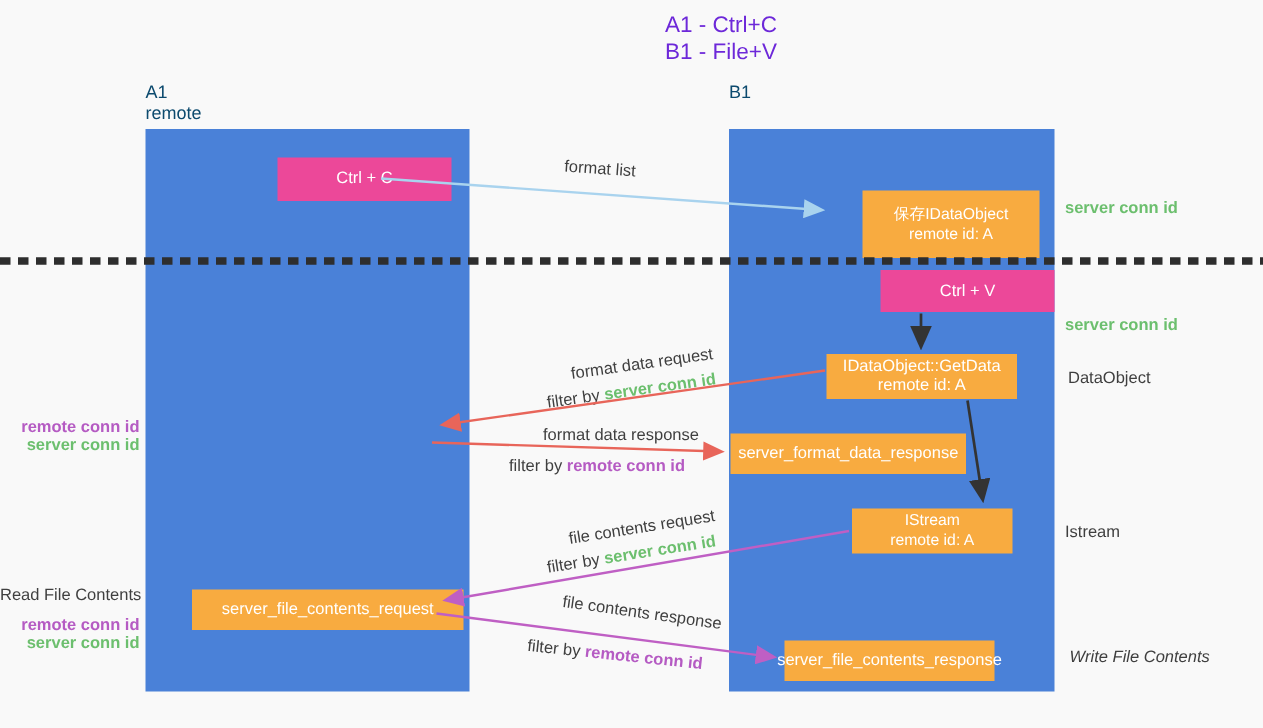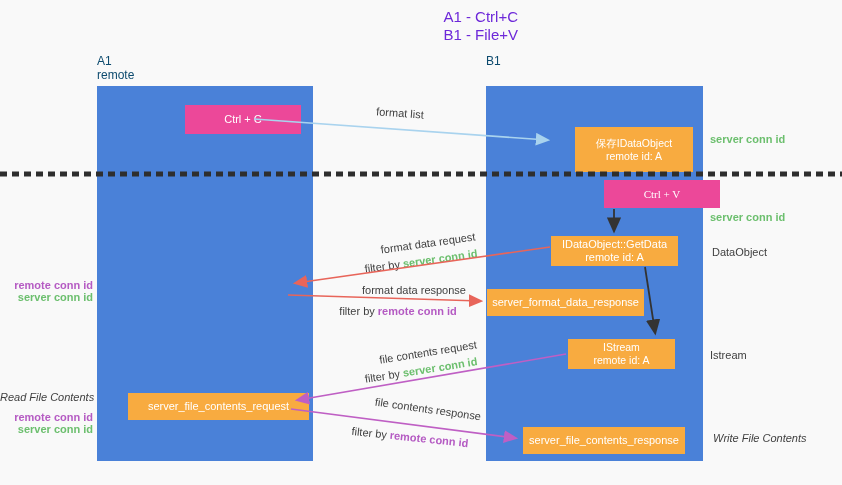--- a/index.html
+++ b/index.html
@@ -56,21 +56,21 @@
 
   <div class="node green" style="left:137px; top:105px; width:116px; height:29px;">
     <div>Ctrl + C</div>
   </div>
 
   <div class="node orange" style="left:555px; top:127px; width:118px; height:45px; font-size:10.5px;margin-left:20px;">
     <div>保存IDataObject</div>
     <div>remote id: A</div>
   </div>
 
-  <div class="node green" style="left:556px; top:180px; width:116px; height:28px;font-family:Liberation Serif, serif;">
+  <div class="node green" style="left:539px; top:180px; width:116px; height:28px;">
     <div>Ctrl + V</div>
   </div>
 
   <div class="node orange" style="left:551px; top:236px; width:127px; height:30px; font-size:11px;">
     <div>IDataObject::GetData</div>
     <div>remote id: A</div>
   </div>
 
 
   <div class="node orange" style="left:487px; top:289px; width:157px; height:27px;text-align:right;">
@@ -79,29 +79,29 @@
 
   <div class="node orange" style="left:568px; top:339px; width:107px; height:30px; font-size:10.5px;">
     <div>IStream</div>
     <div>remote id: A</div>
   </div>
 
   <div class="node orange" style="left:128px; top:393px; width:181px; height:27px;">
     <div>server_file_contents_request</div>
   </div>
 
-  <div class="node orange" style="left:523px; top:427px; width:162px; height:27px;">
+  <div class="node orange" style="left:523px; top:427px; width:140px; height:27px;">
     <div>server_file_contents_response</div>
   </div>
 
   <div class="side-label right-align" style="left:0; top:279px; width:93px;">
     <div class="bold-purple">remote conn id</div>
     <div class="bold-green">server conn id</div>
   </div>
-  <div class="side-label right-align dark" style="left:0; top:391px; width:93px;font-style:italic;">Read File Contents</div>
+  <div class="side-label right-align dark" style="left:0; top:391px; width:93px;">Read File Contents</div>
   <div class="side-label right-align" style="left:0; top:411px; width:93px;">
     <div class="bold-purple">remote conn id</div>
     <div class="bold-green">server conn id</div>
   </div>
 
   <div class="side-label bold-green" style="left:710px; top:133px;">server conn id</div>
   <div class="side-label bold-green" style="left:710px; top:211px;">server conn id</div>
   <div class="side-label dark" style="left:712px; top:246px;">DataObject</div>
   <div class="side-label dark" style="left:710px; top:349px;">Istream</div>
   <div class="side-label dark" style="left:713px; top:432px;font-style:italic;">Write File Contents</div>

